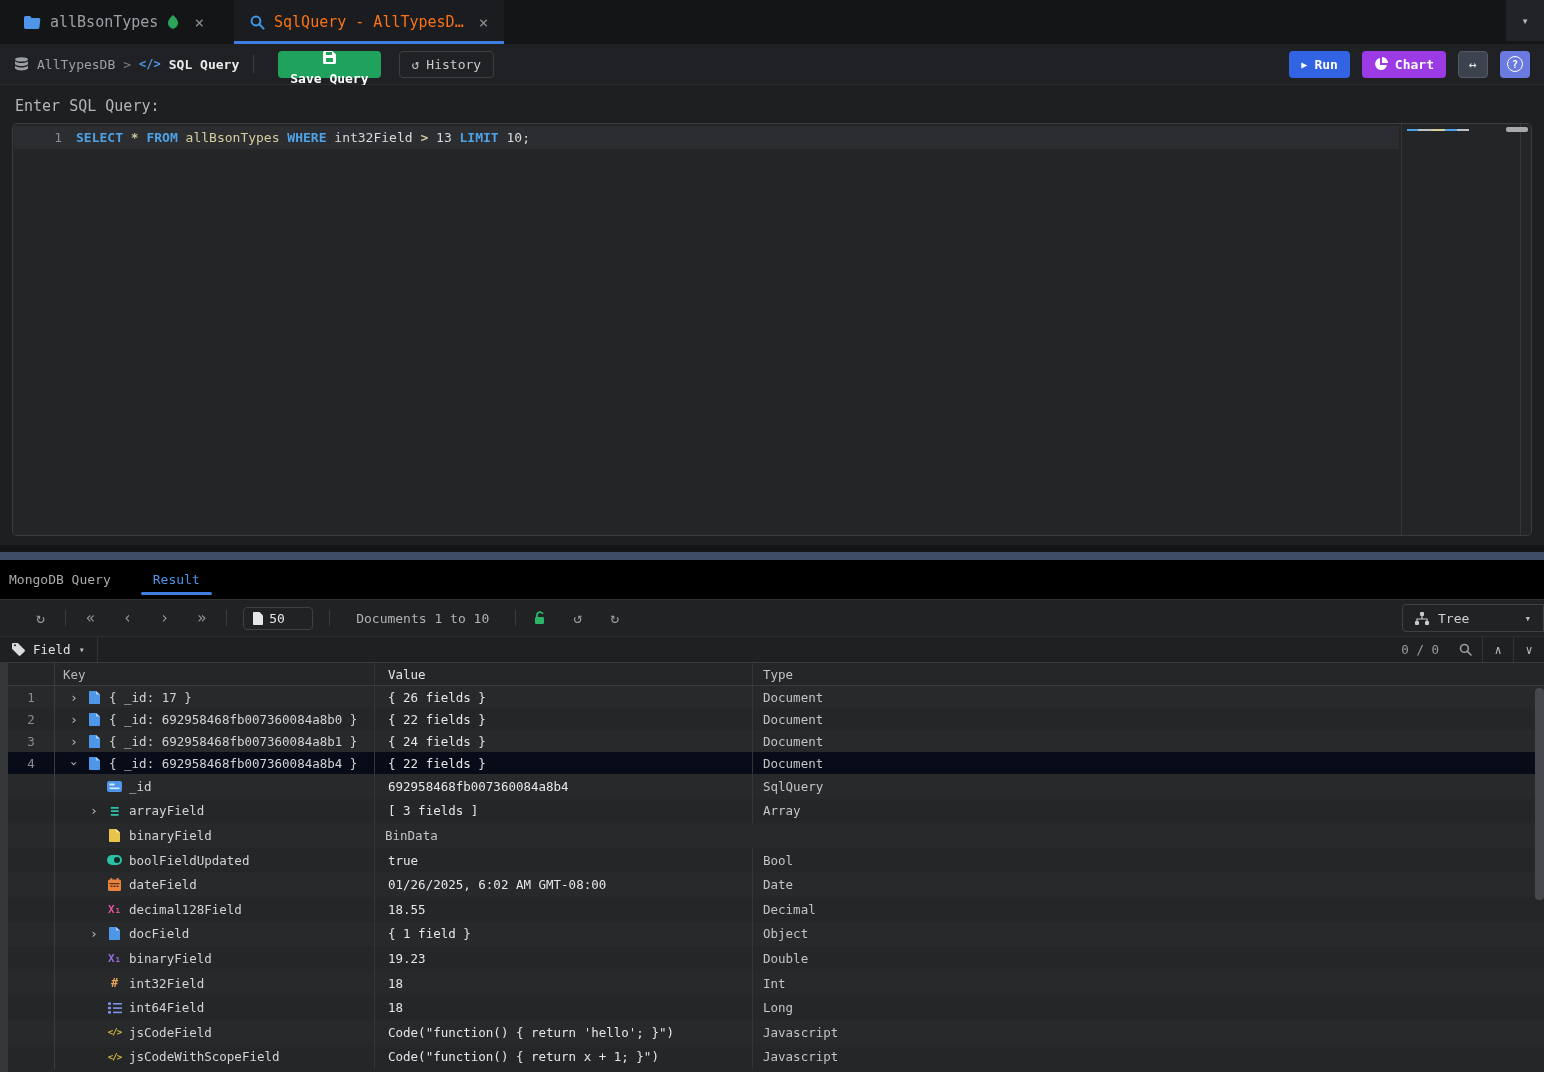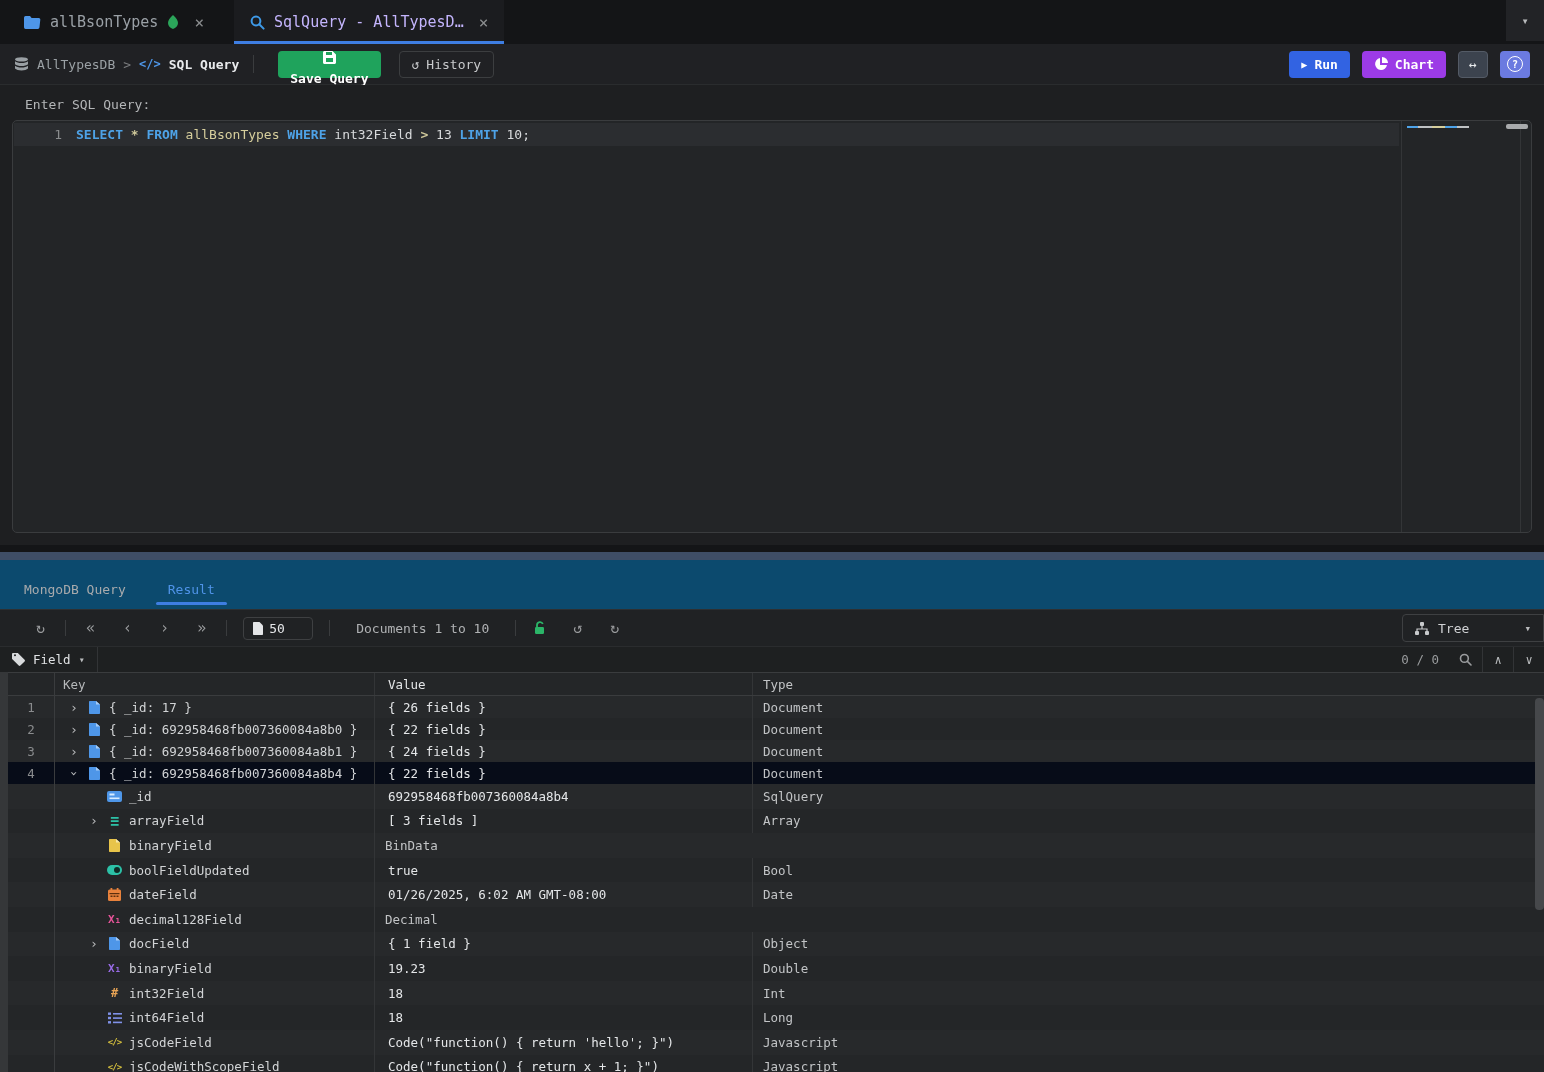--- a/index.html
+++ b/index.html
@@ -6,21 +6,21 @@
   html,body { width:1544px; height:1072px; overflow:hidden; }
   body { background:#1a1b1d; font-family:"DejaVu Sans Mono","Liberation Mono",monospace; color:#d4d6d8; }
   .app { width:1544px; height:1072px; display:flex; flex-direction:column; }
 
   
   .tabbar { height:44px; background:#141517; display:flex; align-items:stretch; position:relative; flex:0 0 auto; }
   .tab { display:flex; align-items:center; gap:9px; padding:0 16px; position:relative; cursor:default; }
   .tab-1 { margin-left:8px; }
   .tab .tlabel { font-size:15px; color:#9aa0a6; white-space:nowrap; }
   .tab.active { background:#1b1c1f; }
-  .tab.active .tlabel { color:#c4b5fd; }
+  .tab.active .tlabel { color:#f97316; }
   .tab .tclose { color:#8a8c8e; font-size:16px; margin-left:6px; }
   .tab .underline { position:absolute; left:0; right:0; bottom:0; height:3px; background:#3e7ee2; }
   .tab-overflow { position:absolute; right:0; top:0; bottom:3px; width:38px; background:#222326; display:flex; align-items:center; justify-content:center; color:#b8babc; font-size:12px; }
 
   
   .toolbar { height:41px; background:#202124; border-bottom:1px solid #2a2c2e; display:flex; align-items:center; padding:0 14px; flex:0 0 auto; }
   .crumb { display:flex; align-items:center; gap:8px; font-size:13px; }
   .crumb .dim { color:#9aa0a4; }
   .crumb .sep-gt { color:#7a7c7e; font-size:13px; }
   .crumb .page { color:#e8eaec; font-weight:bold; }
@@ -33,39 +33,39 @@
   .btn-run { background:#3263e2; color:#fff; }
   .btn-run .play { font-size:10px; }
   .btn-chart { background:#9c3be6; color:#fff; }
   .btn-sq { width:30px; justify-content:center; padding:0; }
   .btn-resize { background:#3c434e; border:1px solid #545b66; color:#e8eaec; font-weight:normal; }
   .btn-help { background:#6b7ae0; color:#fff; }
   .help-circ { width:16px; height:16px; border:1.5px solid #fff; border-radius:50%; display:flex; align-items:center; justify-content:center; font-size:10px; }
 
   
   .editor-sec { height:460px; background:#1e1f21; padding:12px 12px 0 12px; flex:0 0 auto; }
-  .ed-prompt { font-size:13px; color:#b4b6b8; margin-left:13px; }
+  .ed-prompt { font-size:15px; color:#b4b6b8; margin-left:3px; }
   .ed-box { margin-top:8px; height:413px; background:#232527; border:1px solid #3a3c3e; border-radius:5px; position:relative; overflow:hidden; }
   .codeline { position:absolute; left:1px; right:132px; top:2px; height:23px; background:#2b2d30; display:flex; align-items:center; font-size:13px; white-space:pre; }
   .lnum { width:62px; text-align:right; padding-right:14px; color:#8a8c8e; }
   .tok-k { color:#4ea3e8; font-weight:bold; }
   .tok-o { color:#cfc89a; font-weight:bold; }
   .tok-i { color:#d6ce9c; }
   .tok-p { color:#d8dadc; }
   .tok-n { color:#d8dadc;text-align:center; }
   .minimap { position:absolute; top:0; right:10px; width:120px; bottom:0; border-left:1px solid #333537; border-right:1px solid #333537; }
   .mini-line { position:absolute; left:5px; top:5px; width:62px; height:2px; background:linear-gradient(90deg,#4ea3e8 0 18%,#bfc2c4 18% 40%,#d6ce9c 40% 62%,#4ea3e8 62% 80%,#bfc2c4 80% 100%); }
   .mini-thumb { position:absolute; top:3px; right:-8px; width:22px; height:5px; background:#a8aaac; border-radius:2px; }
 
   
   .split-dark { height:7px; background:#141517; flex:0 0 auto; }
   .split-bar { height:8px; background:#3f4e66; flex:0 0 auto; }
 
   
-  .rtabs { height:50px; background:#0c4a6e; display:flex; align-items:flex-end; padding-left:24px; gap:42px; flex:0 0 auto; border-bottom:1px solid #2e3032; }
+  .rtabs { height:40px; background:#000000; display:flex; align-items:flex-end; padding-left:9px; gap:42px; flex:0 0 auto; border-bottom:1px solid #2e3032; }
   .rtab { font-size:13px; color:#a8aaac; padding-bottom:12px; position:relative; }
   .rtab.active { color:#4f93e8; }
   .rtab.active::after { content:""; position:absolute; left:-12px; right:-12px; bottom:4px; height:3px; background:#3e7ee2; border-radius:2px; }
 
   
   .rtool { height:36px; background:#202224; display:flex; align-items:center; padding:0 0 0 22px; gap:0; font-size:13px; flex:0 0 auto; }
   .rt-ic { color:#9a9c9e; font-size:15px; padding:0 14px; }
   .rt-sep { width:1px; height:16px; background:#3a3c3e; margin:0 6px; }
   .pagebox { display:flex; align-items:center; gap:6px; border:1px solid #3e4042; border-radius:4px; height:23px; padding:0 9px; margin:0 10px; }
   .pagebox input { background:transparent; border:none; outline:none; color:#e4e6e8; width:34px; font-size:13px; font-family:inherit; }
@@ -445,20 +445,21 @@
       <div class="c-typ">Date</div>
     </div>
     <div class="trow fld">
       <div class="c-gut"></div>
       <div class="c-key">
           <span class="ind"></span>
           <span class="exp"></span>
           <span class="fi ic-dec">X₁</span>
           <span class="ktext">decimal128Field</span>
         </div>
+      <div class="c-val">18.55</div>
       <div class="c-typ">Decimal</div>
     </div>
     <div class="trow fld">
       <div class="c-gut"></div>
       <div class="c-key">
           <span class="ind"></span>
           <span class="exp">›</span>
           <span class="fi gi">
             <svg width="11" height="13" viewBox="0 0 11 13">
               <path fill="#4e96e8" d="M0 1c0-.6.4-1 1-1h6l4 3.5V12c0 .6-.4 1-1 1H1c-.6 0-1-.4-1-1V1z"></path>

